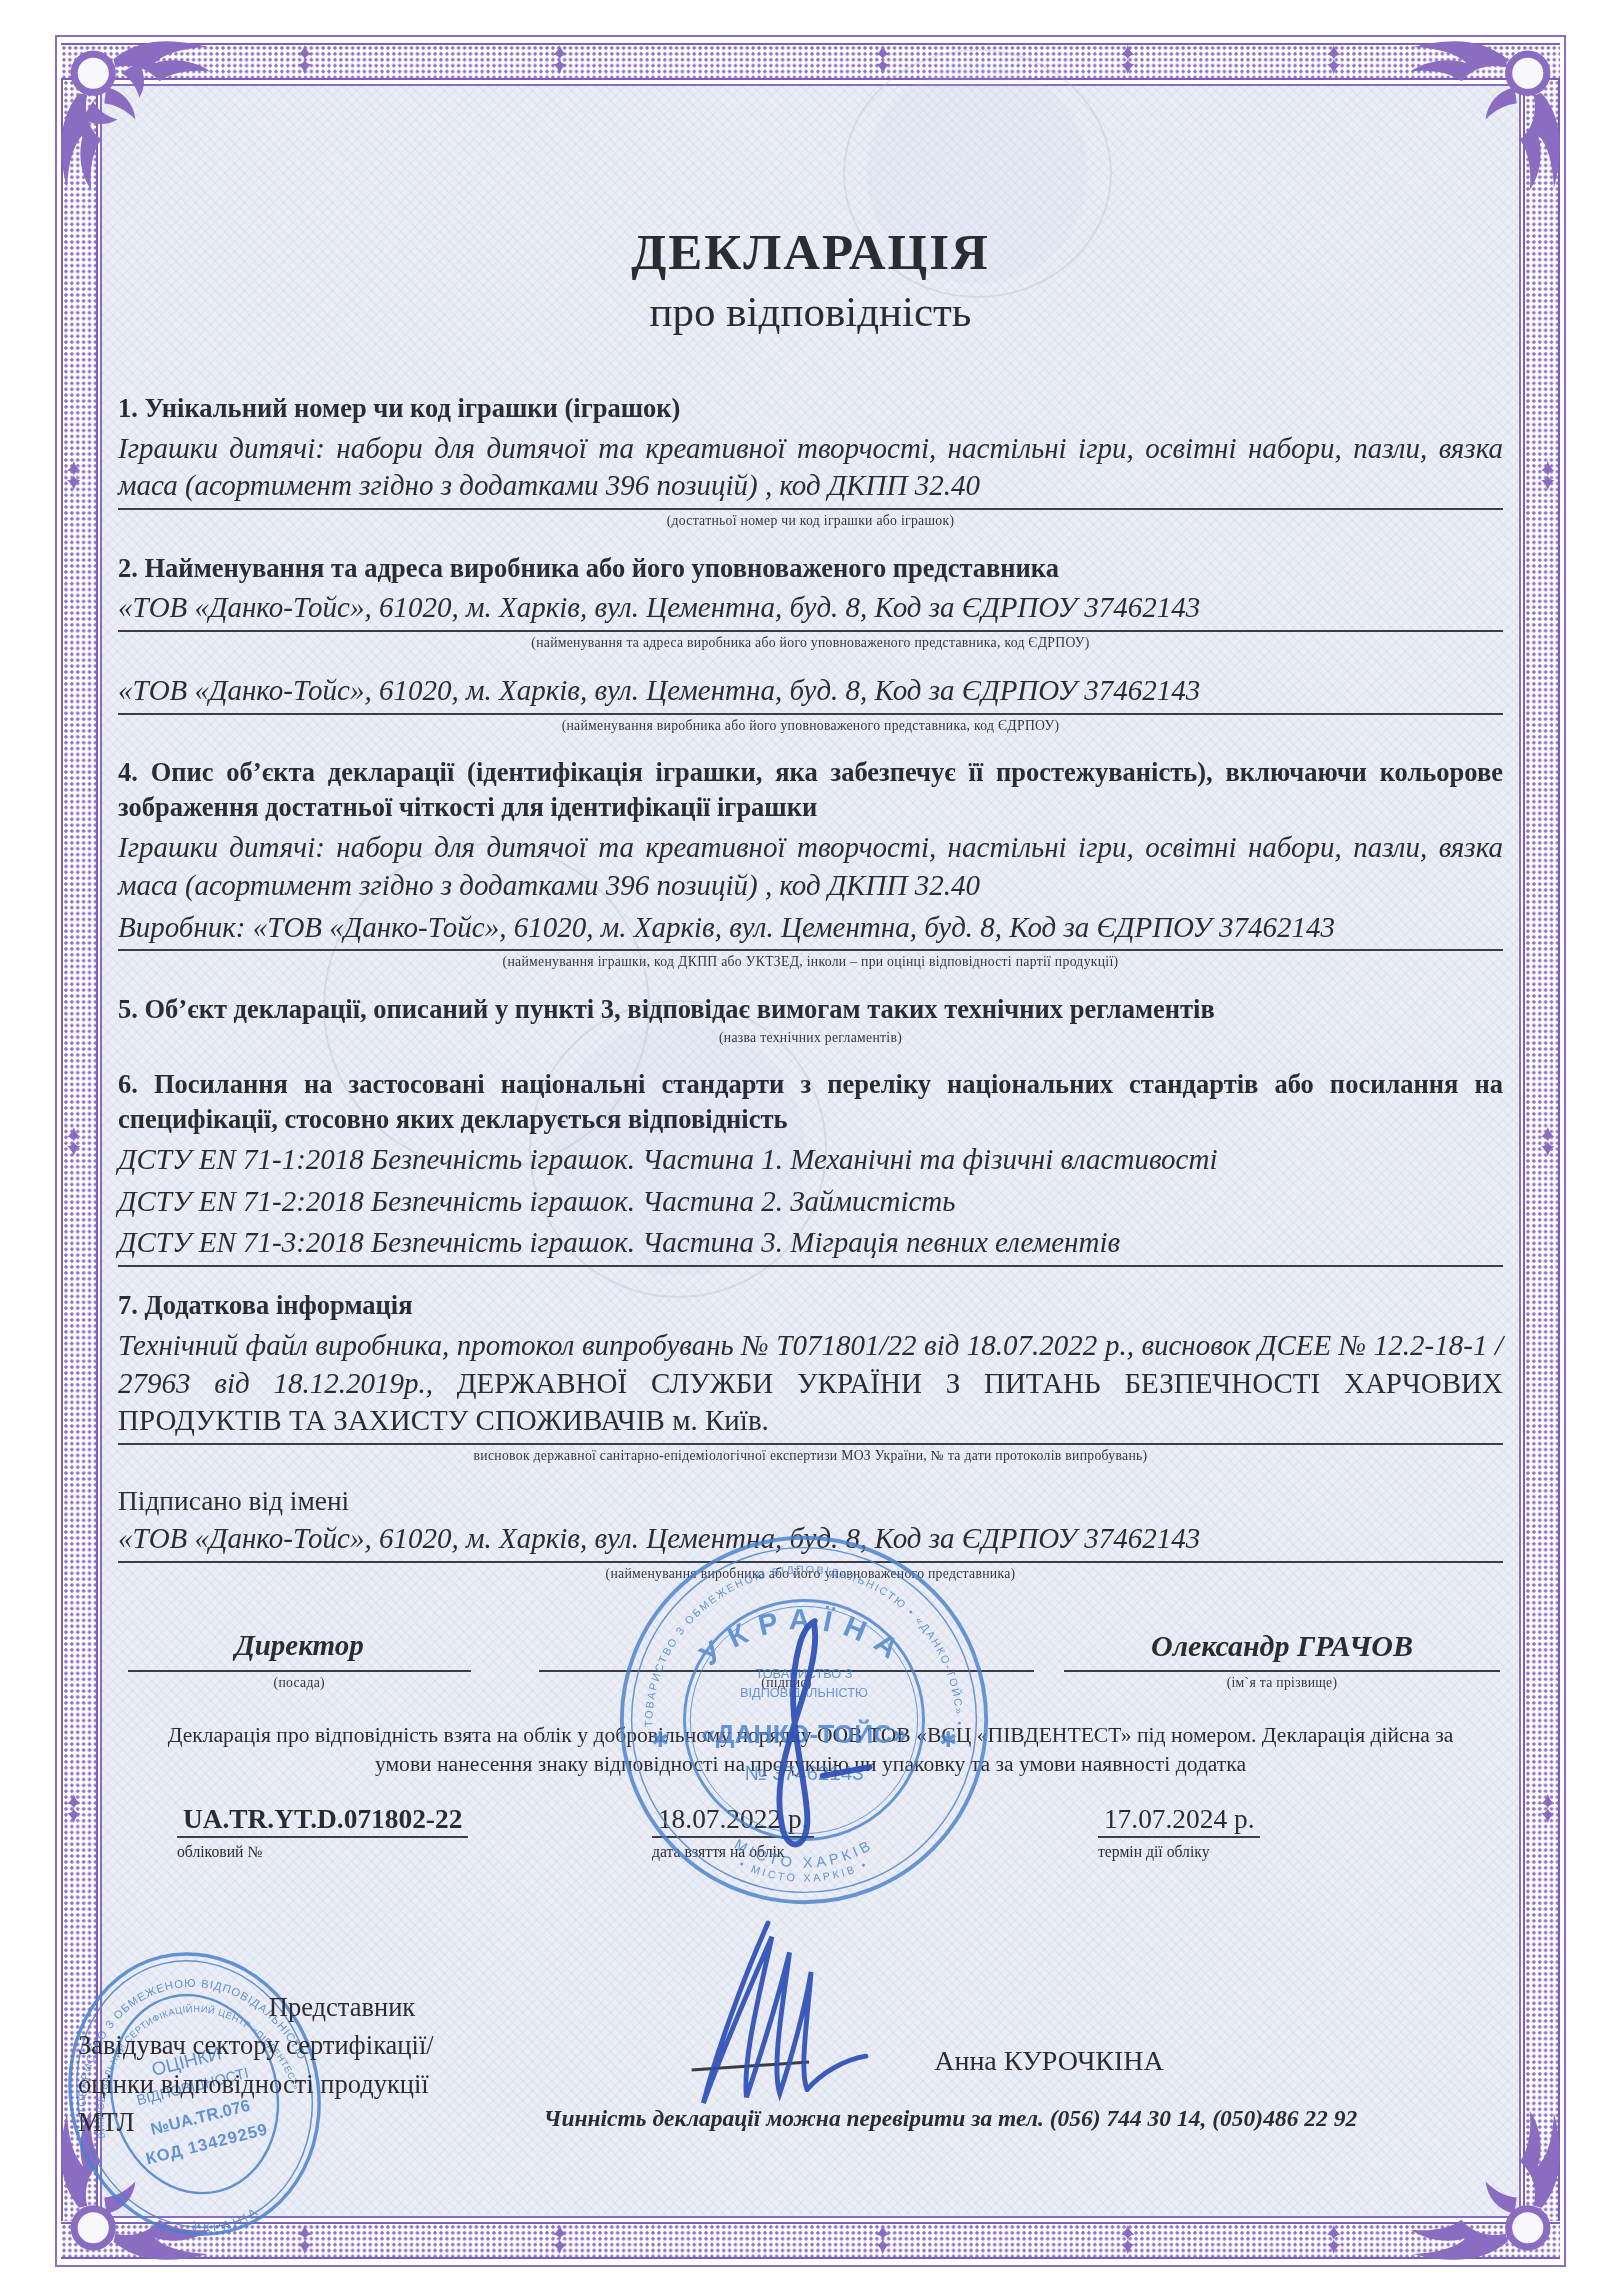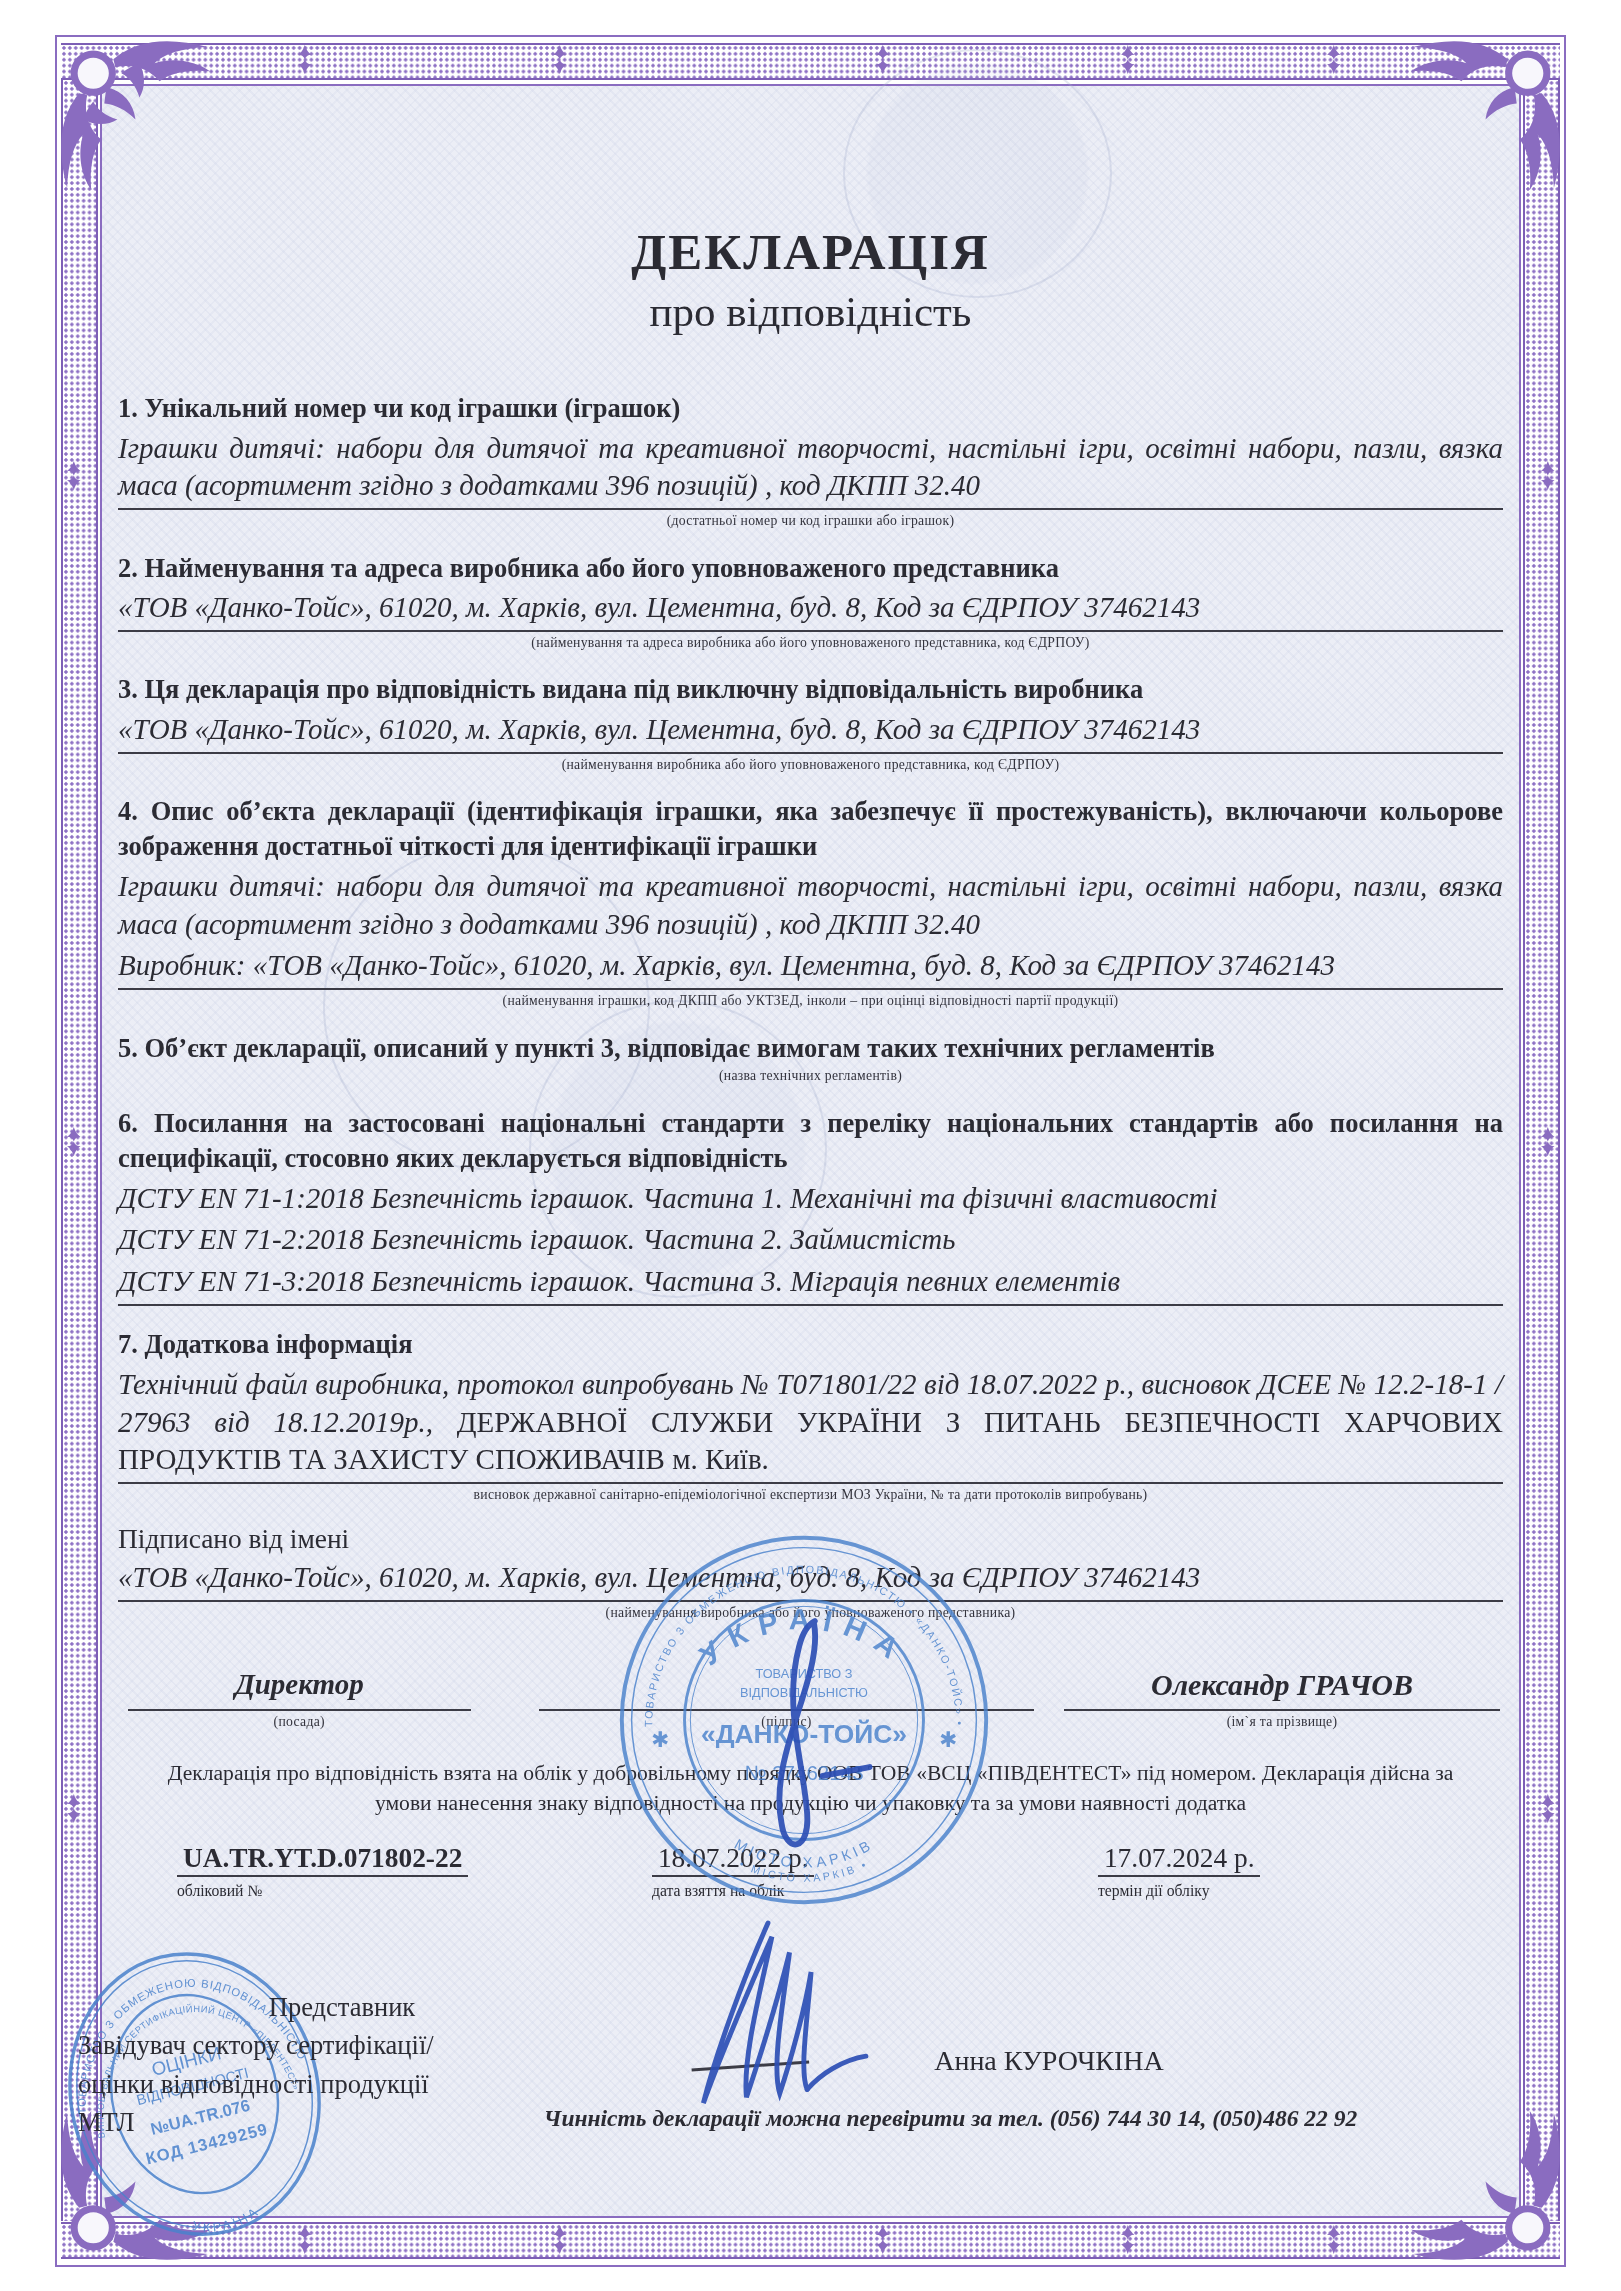--- a/index.html
+++ b/index.html
@@ -140,21 +140,20 @@
 
       <div class="section">
         <div class="sec-h">2. Найменування та адреса виробника або його уповноваженого представника</div>
         <div class="field">
             <div class="sec-body">«ТОВ «Данко-Тойс», 61020,   м. Харків, вул. Цементна,  буд. 8,   Код за ЄДРПОУ 37462143</div>
           </div>
         <div class="caption">(найменування та адреса виробника або його уповноваженого представника, код ЄДРПОУ)</div>
       </div>
 
       <div class="section">
-        <div class="sec-h">3. Ця декларація про відповідність видана під виключну відповідальність виробника</div>
         <div class="field">
             <div class="sec-body">«ТОВ «Данко-Тойс», 61020,   м. Харків, вул. Цементна,  буд. 8,   Код за ЄДРПОУ 37462143</div>
           </div>
         <div class="caption">(найменування виробника або його уповноваженого представника, код ЄДРПОУ)</div>
       </div>
 
       <div class="section">
         <div class="sec-h">4. Опис об’єкта декларації (ідентифікація іграшки, яка забезпечує її простежуваність), включаючи кольорове зображення достатньої чіткості для ідентифікації іграшки</div>
         <div class="field">
           <div class="sec-body just">Іграшки дитячі: набори для дитячої та креативної творчості, настільні ігри, освітні набори, пазли, вязка маса (асортимент згідно з додатками  396 позицій) , код ДКПП 32.40</div>

